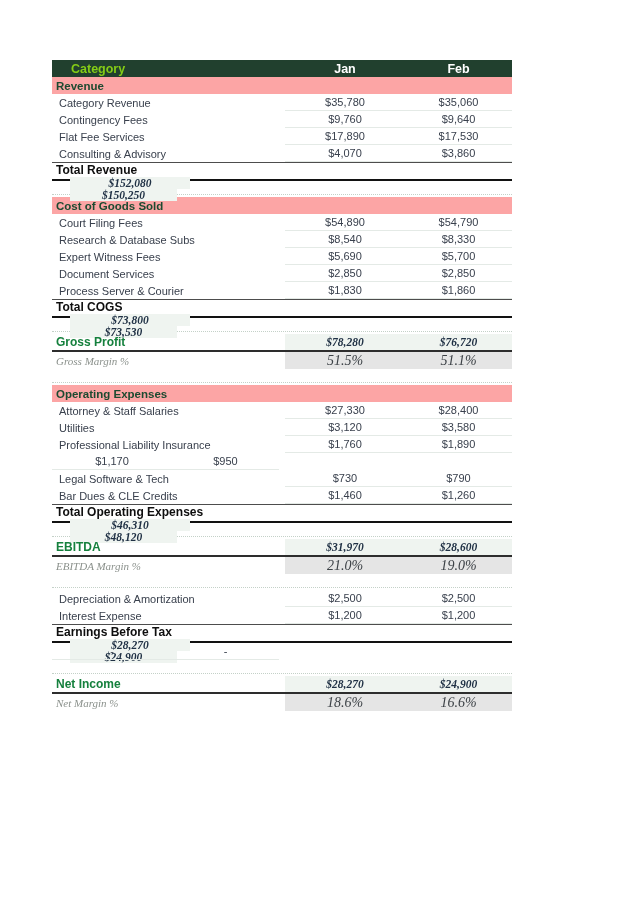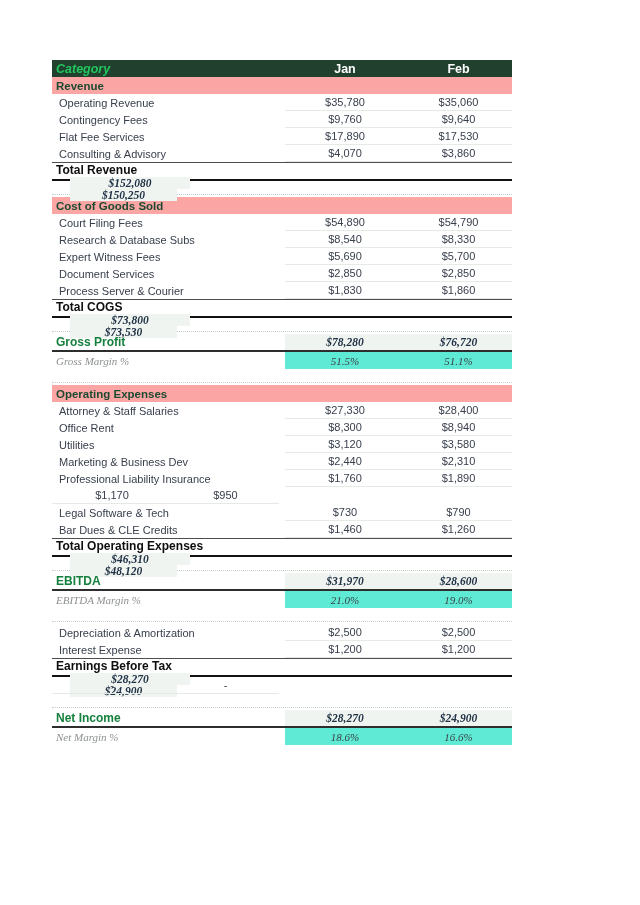--- a/index.html
+++ b/index.html
@@ -11,21 +11,21 @@
     position:absolute; left:52px; top:60px; width:460px;
   }
   .row { display:flex; height:17px; box-sizing:border-box; }
   .cell { display:flex; align-items:center; box-sizing:border-box; }
   .cell-label { width:233px; padding-left:7px; font-size:11px; color:#39404d; white-space:nowrap; }
   .cell-num  { width:120px; justify-content:center; font-size:11px; color:#39404d; }
   .cell-feb  { width:107px; }
 
   
   .row--header { background:#21402e; height:17px; }
-  .row--header .cell-label { color:#22c55e; font-weight:bold; font-size:12.5px; padding-left:4px;font-style:italic; }
+  .row--header .cell-label { color:#84cc16; font-weight:bold; font-size:12.5px; padding-left:19px; }
   .row--header .cell-num   { color:#ffffff; font-weight:bold; font-size:12.5px; }
 
   
   .row--section { background:#fca5a5; }
   .row--section .cell-label { color:#1c4a30; font-weight:bold; font-size:11.5px; padding-left:4px; }
 
   
   .row--data .cell-num { border-bottom:1px solid #e4eae6; height:17px; }
 
   
@@ -44,21 +44,21 @@
     font-size:11.5px; color:#203145; background:#eff4f0;
   }
 
   
   .row--margin .cell-label {
     font-family:"Liberation Serif", serif; font-style:italic;
     color:#8b918c; font-size:11px; padding-left:4px;
   }
   .row--margin .cell-num {
     font-family:"Liberation Serif", serif; font-style:italic;
-    color:#3c4146; font-size:11px; background:#5eead4;
+    color:#3c4146; font-size:14px; background:#e5e5e5;
   }
 
   
   .gap { height:13px; border-bottom:1px dotted #c4d1c8; margin-bottom:2px; }
 </style>
 </head>
 <body>
 
 <div class="page">
   <div class="report">
@@ -67,21 +67,21 @@
       <div class="cell cell-num cell-jan">Jan</div>
       <div class="cell cell-num cell-feb">Feb</div>
     </div>
     <div>
         <div class="row row--section">
           <div class="cell cell-label">Revenue</div>
           <div class="cell cell-num cell-jan"></div>
           <div class="cell cell-num cell-feb"></div>
         </div>
         <div class="row row--data">
-          <div class="cell cell-label">Operating Revenue</div>
+          <div class="cell cell-label">Category Revenue</div>
           <div class="cell cell-num cell-jan">$35,780</div>
           <div class="cell cell-num cell-feb">$35,060</div>
         </div>
         <div class="row row--data">
           <div class="cell cell-label">Contingency Fees</div>
           <div class="cell cell-num cell-jan">$9,760</div>
           <div class="cell cell-num cell-feb">$9,640</div>
         </div>
         <div class="row row--data">
           <div class="cell cell-label">Flat Fee Services</div>
@@ -150,33 +150,23 @@
           <div class="cell cell-label">Operating Expenses</div>
           <div class="cell cell-num cell-jan"></div>
           <div class="cell cell-num cell-feb"></div>
         </div>
         <div class="row row--data">
           <div class="cell cell-label">Attorney &amp; Staff Salaries</div>
           <div class="cell cell-num cell-jan">$27,330</div>
           <div class="cell cell-num cell-feb">$28,400</div>
         </div>
         <div class="row row--data">
-          <div class="cell cell-label">Office Rent</div>
-          <div class="cell cell-num cell-jan">$8,300</div>
-          <div class="cell cell-num cell-feb">$8,940</div>
-        </div>
-        <div class="row row--data">
           <div class="cell cell-label">Utilities</div>
           <div class="cell cell-num cell-jan">$3,120</div>
           <div class="cell cell-num cell-feb">$3,580</div>
-        </div>
-        <div class="row row--data">
-          <div class="cell cell-label">Marketing &amp; Business Dev</div>
-          <div class="cell cell-num cell-jan">$2,440</div>
-          <div class="cell cell-num cell-feb">$2,310</div>
         </div>
         <div class="row row--data">
           <div class="cell cell-label">Professional Liability Insurance</div>
           <div class="cell cell-num cell-jan">$1,760</div>
           <div class="cell cell-num cell-feb">$1,890</div>
         </div>
         <div class="row row--data">
           <div class="cell cell-num cell-jan">$1,170</div>
           <div class="cell cell-num cell-feb">$950</div>
         </div>

